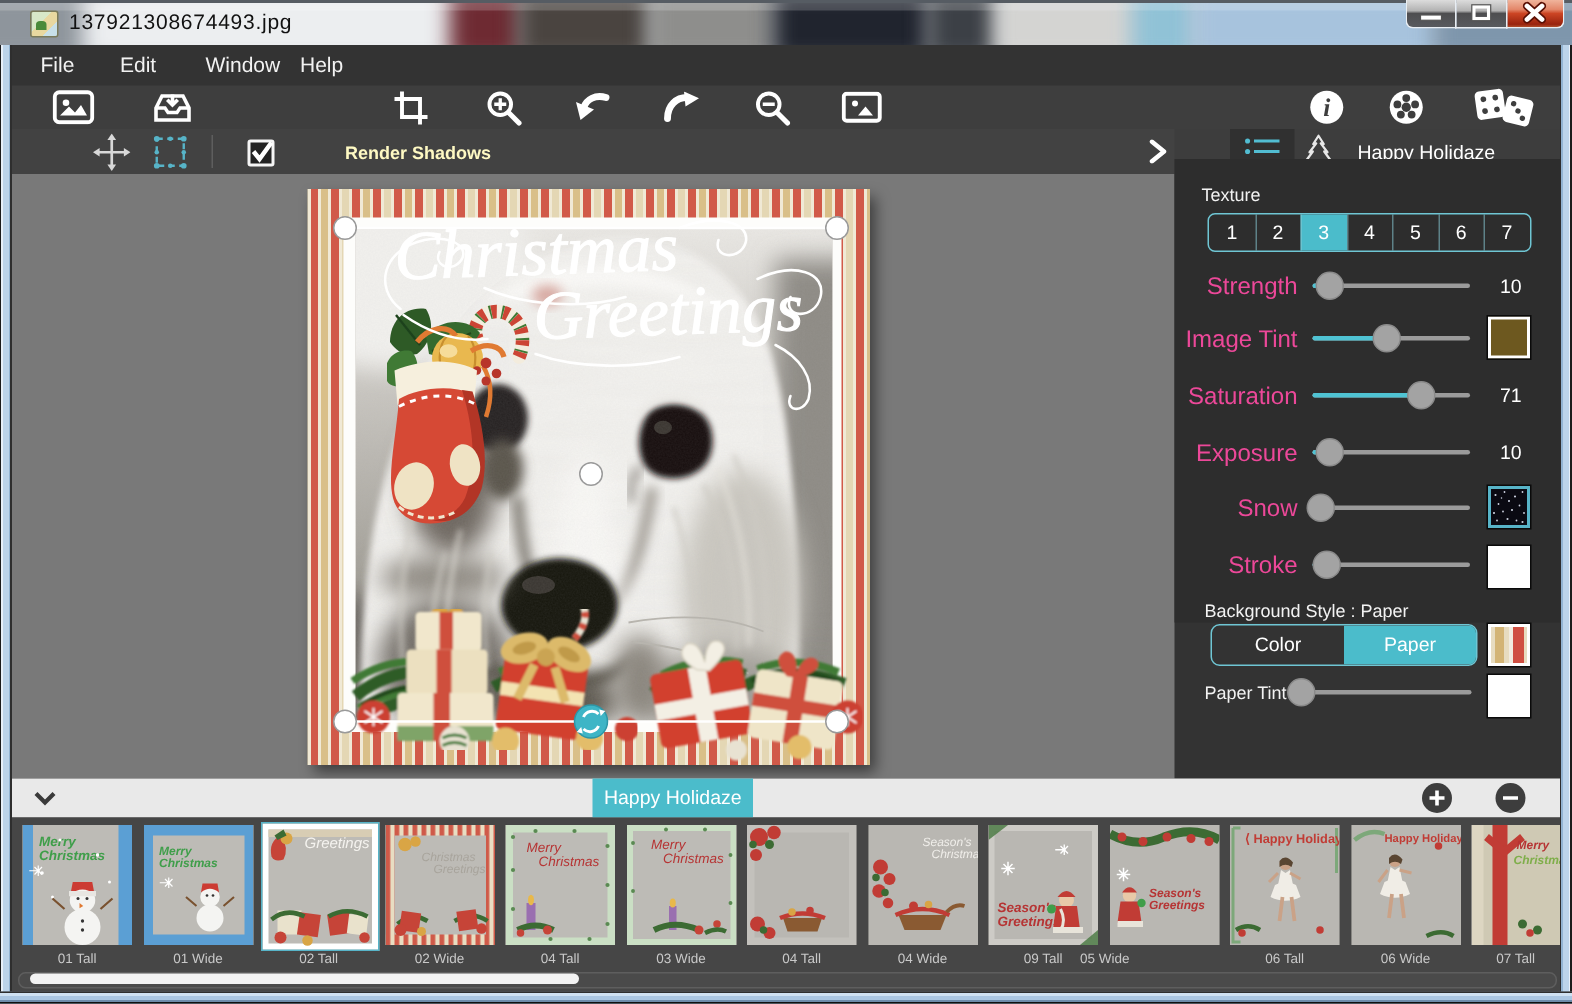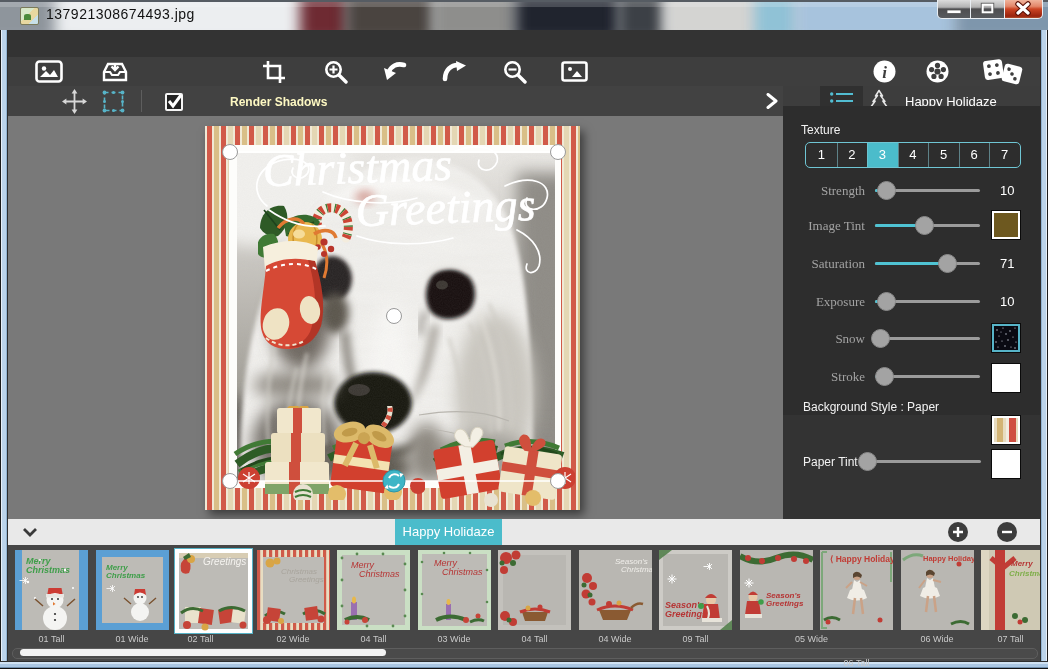--- a/index.html
+++ b/index.html
@@ -60,21 +60,21 @@
     background:repeating-linear-gradient(90deg,#f0e9d5 0 2px,#d15a49 2px 7px,#f0e9d5 7px 9px,#d9bf88 9px 14px,#f0e9d5 14px 16px,#d15a49 16px 21px,#f0e9d5 21px 23px,#e4d7b4 23px 28px);
     box-shadow:4px 5px 9px rgba(0,0,0,0.5);}
   #whiteframe{position:absolute;left:24px;top:19px;width:332px;height:343px;background:#fdfdfb;}
   #photo{position:absolute;left:32px;top:27px;width:318px;height:328px;background:#cfccc6;overflow:hidden;}
   
   .plabel{position:absolute;font-size:12px;color:#f2f2f2;}
   .ptrack{position:absolute;height:3px;background:#9b9b9b;border-radius:2px;}
   .ptrackt{position:absolute;height:3px;background:#4fc3d3;border-radius:2px;}
   .pthumb{position:absolute;width:19px;height:19px;border-radius:50%;background:#a3a3a3;border:1px solid #8a8a8a;box-sizing:border-box;}
   .pval{position:absolute;font-size:13px;color:#fff;}
-  .plab2{position:absolute;width:78px;left:4px;text-align:right;font-size:13px;color:#a3a3a3;font-family:Liberation Serif, serif;}
+  .plab2{position:absolute;width:78px;left:4px;text-align:right;font-size:16px;color:#ec4899;}
   .swatch{position:absolute;left:209px;width:24px;height:24px;border:2px solid #fff;outline:1px solid #0a0a0a;}
   .tcell{position:absolute;top:0;width:30.57px;height:24px;line-height:24px;text-align:center;font-size:13px;color:#fff;}
   #texgrp{position:absolute;left:22px;top:36px;width:214px;height:24px;border:1px solid #6fc6d4;border-radius:5px;}
   .tsep{position:absolute;top:0;width:1px;height:24px;background:#86c9d4;opacity:0.55;}
 </style>
 </head>
 <body>
 
 <div id="titlebar" class="abs">
   <div class="blob" style="left:-20px;top:-8px;width:100px;height:50px;background:#8e959c;"></div>
@@ -105,20 +105,26 @@
           <path d="M13 4 L23 13 M23 4 L13 13" stroke="#fff" stroke-width="3.2" stroke-linecap="round"></path>
         </svg></div>
   </div>
 </div>
 
 <div id="bleft" class="abs"></div>
 <div id="bright" class="abs"></div>
 <div id="bbottom" class="abs"></div>
 
 <div id="app" class="abs">
+  <div id="menubar" class="abs">
+    <span style="left:19px;">File</span>
+    <span style="left:72px;">Edit</span>
+    <span style="left:129px;">Window</span>
+    <span style="left:192px;">Help</span>
+  </div>
   <div id="toolbar" class="abs">
     <svg class="abs" style="left:27px;top:3px;" width="28" height="23" viewBox="0 0 28 23">
       <rect x="1.5" y="1.5" width="25" height="20" rx="3" fill="none" stroke="#fff" stroke-width="2.6"></rect>
       <circle cx="9" cy="8.5" r="2.2" fill="#fff"></circle>
       <path d="M5 17 L11 11 L15 15 L19 10 L23 17 Z" fill="#fff"></path>
     </svg>
     <svg class="abs" style="left:93px;top:3px;" width="28" height="23" viewBox="0 0 28 23">
       <path d="M3 12 L7 4 H21 L25 12 V20 H3 Z" fill="none" stroke="#fff" stroke-width="2.4"></path>
       <path d="M3 12 H9 L11 15 H17 L19 12 H25" fill="none" stroke="#fff" stroke-width="2.2"></path>
       <path d="M14 3 V9 M10.5 6.5 L14 10 L17.5 6.5" stroke="#fff" stroke-width="2.4" fill="none"></path>
@@ -563,20 +569,24 @@
         </svg>
     </div>
 
     <div class="plab2" style="top:263px;">Stroke</div>
     <div class="ptrack" style="left:92px;top:269px;width:105px;"></div>
     <div class="ptrackt" style="left:92px;top:269px;width:9px;"></div>
     <div class="pthumb" style="left:91.5px;top:260.5px;"></div>
     <div class="swatch" style="top:258px;background:#fff;border:2px solid #fff;outline:1.5px solid #0a0a0a;"></div>
 
     <div class="plabel" style="left:20px;top:294px;">Background Style : Paper</div>
+    <div style="position:absolute;left:24px;top:310px;width:176px;height:26px;border:1px solid #6fc6d4;border-radius:6px;overflow:hidden;">
+      <div style="position:absolute;left:0;top:0;width:88px;height:26px;line-height:26px;text-align:center;font-size:13px;color:#fff;">Color</div>
+      <div style="position:absolute;left:88px;top:0;width:88px;height:26px;line-height:26px;text-align:center;font-size:13px;color:#fff;background:#4bbccb;">Paper</div>
+    </div>
     <div class="swatch" style="top:310px;background:repeating-linear-gradient(90deg,#e7dcc0 0 3px,#d3b475 3px 9px,#e7dcc0 9px 12px,#f1ece0 12px 15px,#cf4f42 15px 22px,#e7dcc0 22px 24px);"></div>
 
     <div class="plabel" style="left:20px;top:349px;">Paper Tint</div>
     <div class="ptrack" style="left:78px;top:354px;width:120px;"></div>
     <div class="pthumb" style="left:74.5px;top:345.5px;"></div>
     <div class="swatch" style="top:344px;background:#fff;border:2px solid #fff;outline:1.5px solid #0a0a0a;"></div>
   </div>
   <div id="lightbar" class="abs">
     <svg class="abs" style="left:14px;top:8px;" width="16" height="11">
         <path d="M2 2 L8 8 L14 2" stroke="#3a3a3a" stroke-width="2.8" fill="none"></path>
@@ -658,21 +668,21 @@
           <path d="M6 64 q10 -8 22 -2" stroke="#3c6b33" stroke-width="3" fill="none"></path>
         </g>
         <g>
           <rect x="44" y="60" width="15" height="14" fill="#c64438" transform="rotate(-8 51 67)"></rect>
           <rect x="57" y="61" width="13" height="13" fill="#e9e2cc" transform="rotate(7 63 67)"></rect>
           <circle cx="68" cy="76" r="3.5" fill="#c64438"></circle>
           <path d="M44 62 q12 -7 26 0" stroke="#3c6b33" stroke-width="3" fill="none"></path>
         </g>
       </svg>
     </div>
-    <div class="thl" style="left:156px;">02 Tall</div>
+    <div class="thl" style="left:168px;">02 Tall</div>
 
     <div class="th" style="left:248.5px;">
       <svg width="73" height="80">
         <rect width="73" height="80" fill="#bdbbb6"></rect>
         <defs>
             <pattern id="stp" width="6" height="6" patternUnits="userSpaceOnUse">
           <rect width="6" height="6" fill="#e8ddc2"></rect>
               <rect x="0" width="3.2" height="6" fill="#cf5a49"></rect>
             </pattern>
           </defs>
@@ -844,42 +854,42 @@
         <text x="26" y="56" font-size="8" font-style="italic" font-weight="bold" fill="#b63434">Greetings</text>
         <g transform="translate(6,42)">
           <circle cx="7" cy="5" r="4.5" fill="#e8c9a8"></circle>
           <path d="M2 3 q5 -7 10 0 Z" fill="#c13c35"></path>
           <path d="M1 9 h12 l2 14 h-16 Z" fill="#c13c35"></path>
           <rect x="-1" y="22" width="17" height="4" fill="#e8e4da"></rect>
           <circle cx="15" cy="10" r="2.8" fill="#3f9e4a"></circle>
         </g>
       </svg>
     </div>
-    <div class="thl" style="left:767px;">05 Wide</div>
+    <div class="thl" style="left:692px;">05 Wide</div>
 
     <div class="th" style="left:812px;">
       <svg width="73" height="80">
         <rect width="73" height="80" fill="#b9b7b2"></rect>
         <path d="M2 2 h5 M2 2 v76 h5" stroke="#7da87a" stroke-width="2" fill="none"></path>
         <path d="M71 2 v30" stroke="#7da87a" stroke-width="2"></path>
         <text x="10" y="12" font-size="8.5" font-weight="bold" fill="#c13c35">⟨ Happy Holidays ⟩</text>
         <g transform="translate(28,22)">
           <circle cx="9" cy="4" r="4" fill="#caa287"></circle>
           <path d="M5 2 q4 -5 9 1 l-1 3 q-4 -3 -8 0 Z" fill="#5a4632"></path>
           <path d="M6 8 l3 2 l3 -2 l2 10 q-5 4 -10 0 Z" fill="#f0ede6"></path>
           <path d="M2 18 q7 -4 14 0 l3 8 q-10 5 -20 0 Z" fill="#f0ede6"></path>
           <path d="M7 26 l-2 16 m8 -16 l2 16" stroke="#caa287" stroke-width="2.5"></path>
           <path d="M4 10 l-6 6 m14 -6 l7 4" stroke="#caa287" stroke-width="2"></path>
         </g>
         <path d="M4 70 q8 -5 16 0" stroke="#3c6b33" stroke-width="3" fill="none"></path>
         <circle cx="8" cy="72" r="2.5" fill="#c13c35"></circle>
         <circle cx="60" cy="70" r="2.5" fill="#c13c35"></circle>
       </svg>
     </div>
-    <div class="thl" style="left:812px;margin-top:24px;">06 Tall</div>
+    <div class="thl" style="left:812px;">06 Tall</div>
 
     <div class="th" style="left:892.5px;">
       <svg width="73" height="80">
         <rect width="73" height="80" fill="#b9b7b2"></rect>
         <path d="M2 10 q10 -8 20 -4" stroke="#7da87a" stroke-width="3" fill="none"></path>
         <text x="22" y="11" font-size="7.5" font-weight="bold" fill="#c13c35">Happy Holidays</text>
         <g transform="translate(20,20)">
           <circle cx="9" cy="4" r="4" fill="#caa287"></circle>
           <path d="M5 2 q4 -5 9 1 l-1 3 q-4 -3 -8 0 Z" fill="#5a4632"></path>
           <path d="M6 8 l3 2 l3 -2 l2 10 q-5 4 -10 0 Z" fill="#f0ede6"></path>

